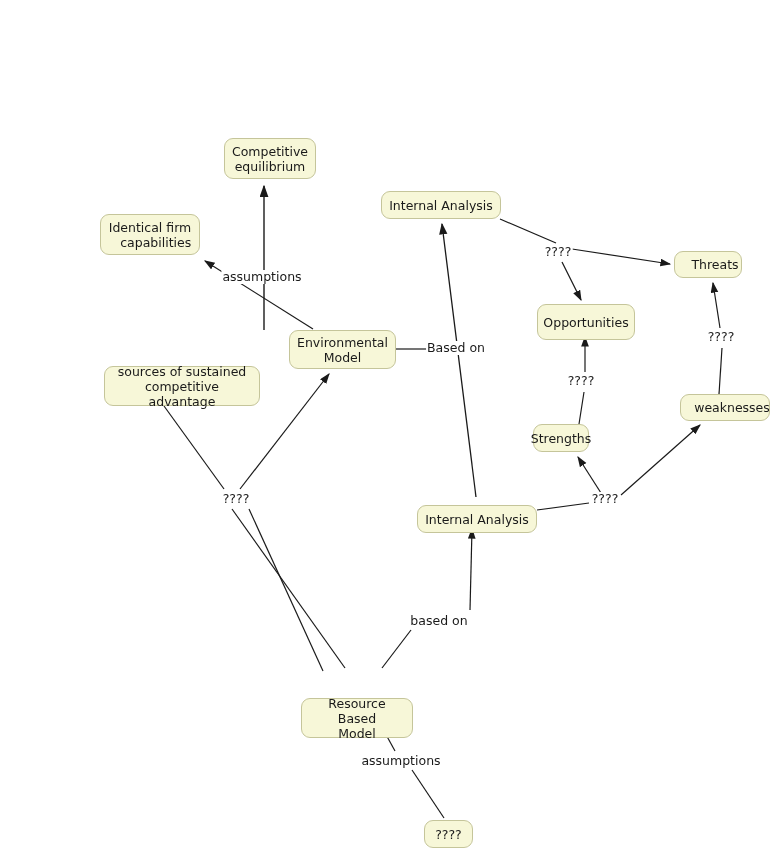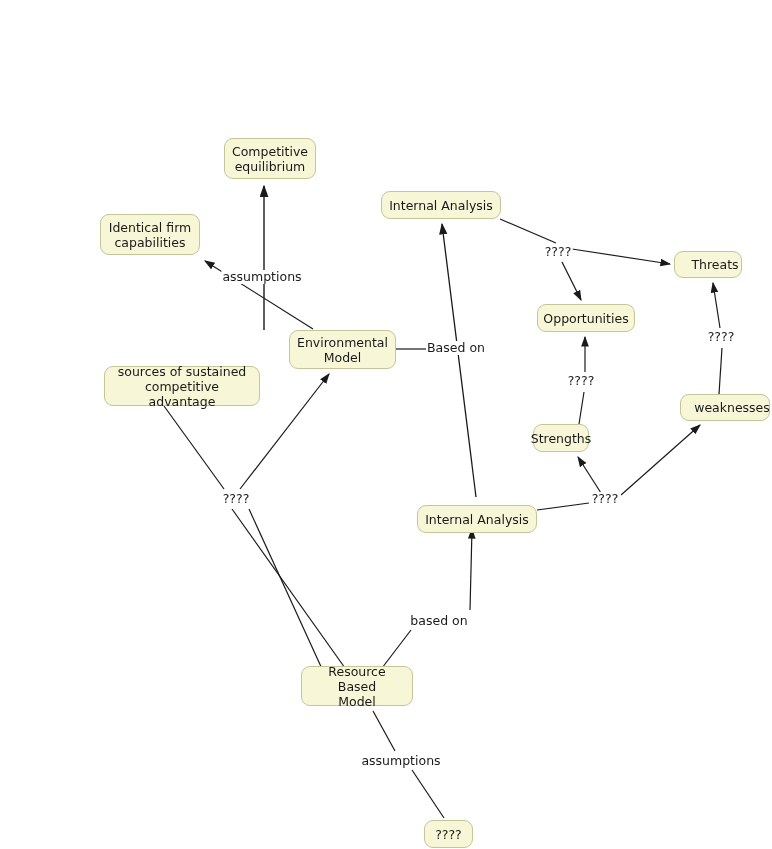--- a/index.html
+++ b/index.html
@@ -103,42 +103,42 @@
     <line x1="382" y1="668" x2="411" y2="630" stroke="#1a1a1a" stroke-width="1.2"></line>
     <line x1="470" y1="610" x2="472" y2="529" stroke="#1a1a1a" stroke-width="1.2" marker-end="url(#arrowhead)"></line>
 
     <line x1="373" y1="711" x2="395" y2="751" stroke="#1a1a1a" stroke-width="1.2"></line>
     <line x1="412" y1="770" x2="444" y2="818" stroke="#1a1a1a" stroke-width="1.2"></line>
   </svg>
 
   <div class="node" style="left:224px; top:138px; width:92px; height:41px;">Competitive
 equilibrium</div>
 
-  <div class="node" style="left:100px; top:214px; width:100px; height:41px;">Identical firm
+  <div class="node" style="left:100px; top:214px; width:100px; height:41px;text-align:right;">Identical firm
 capabilities</div>
 
   <div class="node" style="left:381px; top:191px; width:120px; height:28px;">Internal Analysis</div>
 
   <div class="node" style="left:674px; top:251px; width:68px; height:27px;padding-left:20px;">Threats</div>
 
-  <div class="node" style="left:537px; top:304px; width:98px; height:28px;">Opportunities</div>
+  <div class="node" style="left:537px; top:304px; width:98px; height:36px;">Opportunities</div>
 
   <div class="node" style="left:289px; top:330px; width:107px; height:39px;">Environmental
 Model</div>
 
   <div class="node" style="left:68px; top:366px; width:156px; height:40px;margin-left:36px;">sources of sustained
 competitive advantage</div>
 
   <div class="node" style="left:680px; top:394px; width:90px; height:27px;padding-left:20px;">weaknesses</div>
 
   <div class="node" style="left:533px; top:424px; width:56px; height:28px;">Strengths</div>
 
   <div class="node" style="left:417px; top:505px; width:120px; height:28px;">Internal Analysis</div>
 
-  <div class="node" style="left:301px; top:666px; width:112px; height:40px;">Resource Based
+  <div class="node" style="left:301px; top:698px; width:112px; height:40px;">Resource Based
 Model</div>
 
   <div class="node" style="left:424px; top:820px; width:49px; height:28px;">????</div>
 
   <div class="edge-label edge-label-bg" style="left:262px; top:277px;">assumptions</div>
 
   <div class="edge-label edge-label-bg" style="left:456px; top:348px;">Based on</div>
 
   <div class="edge-label edge-label-bg" style="left:558px; top:252px;">????</div>
 

